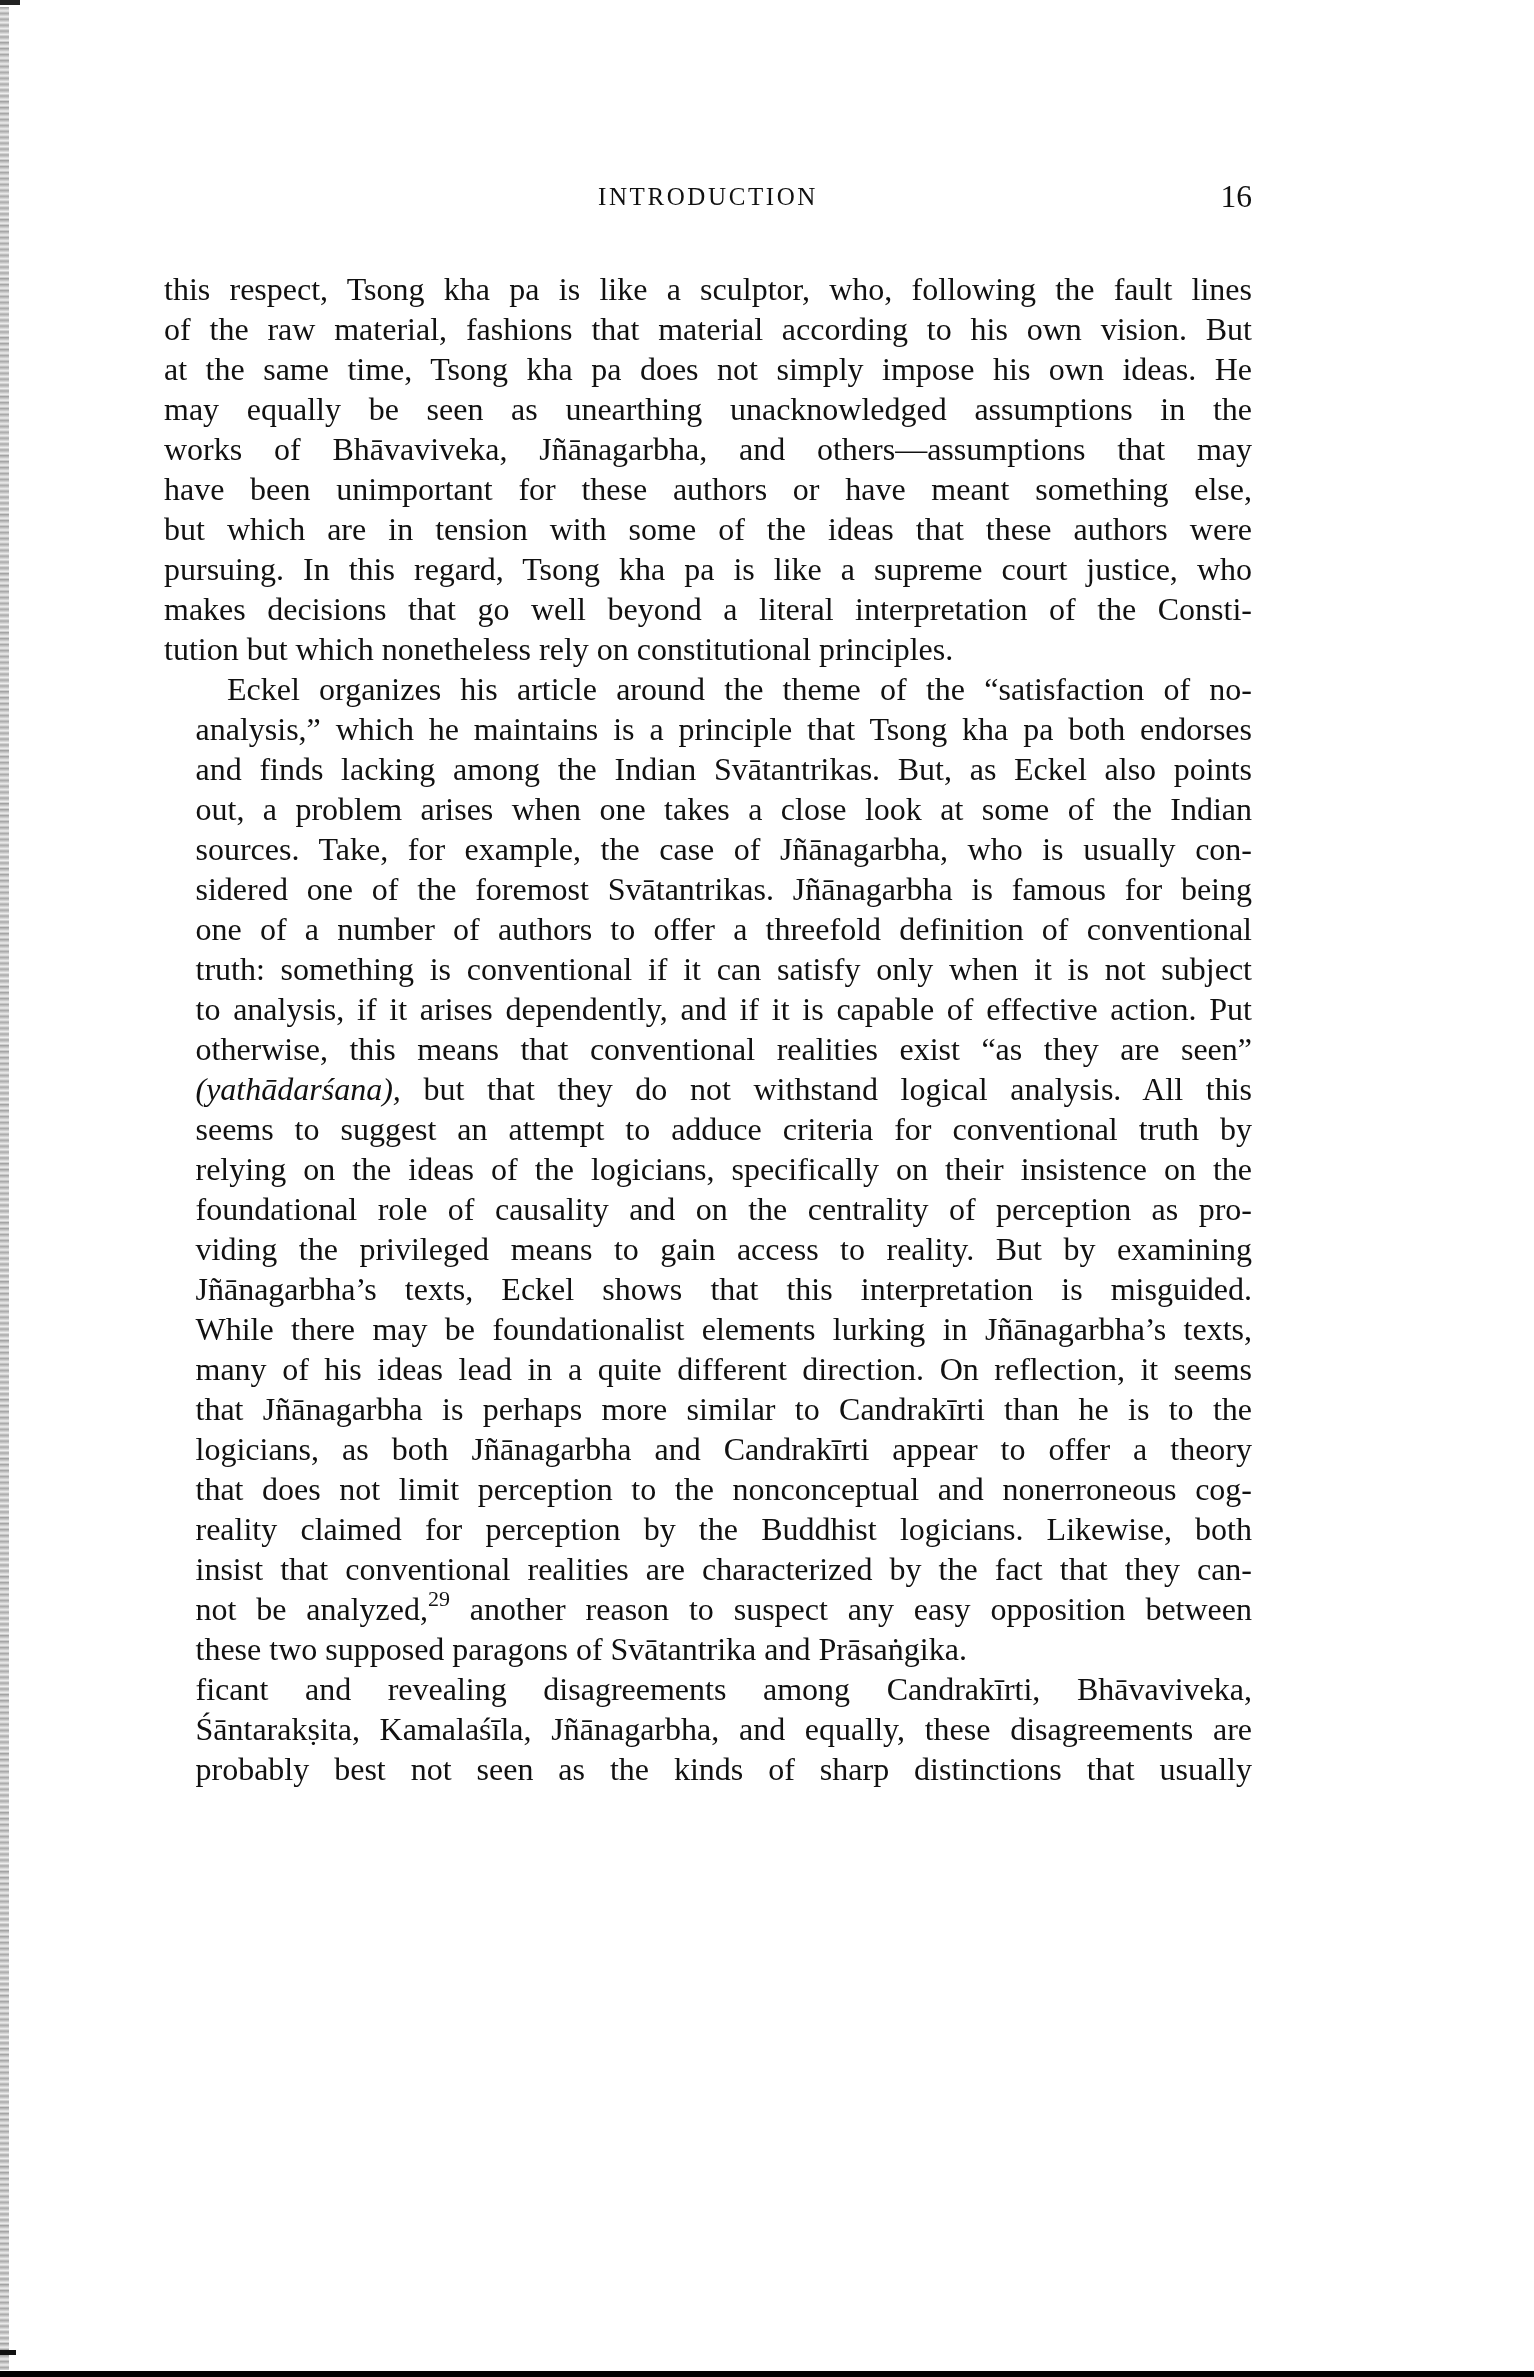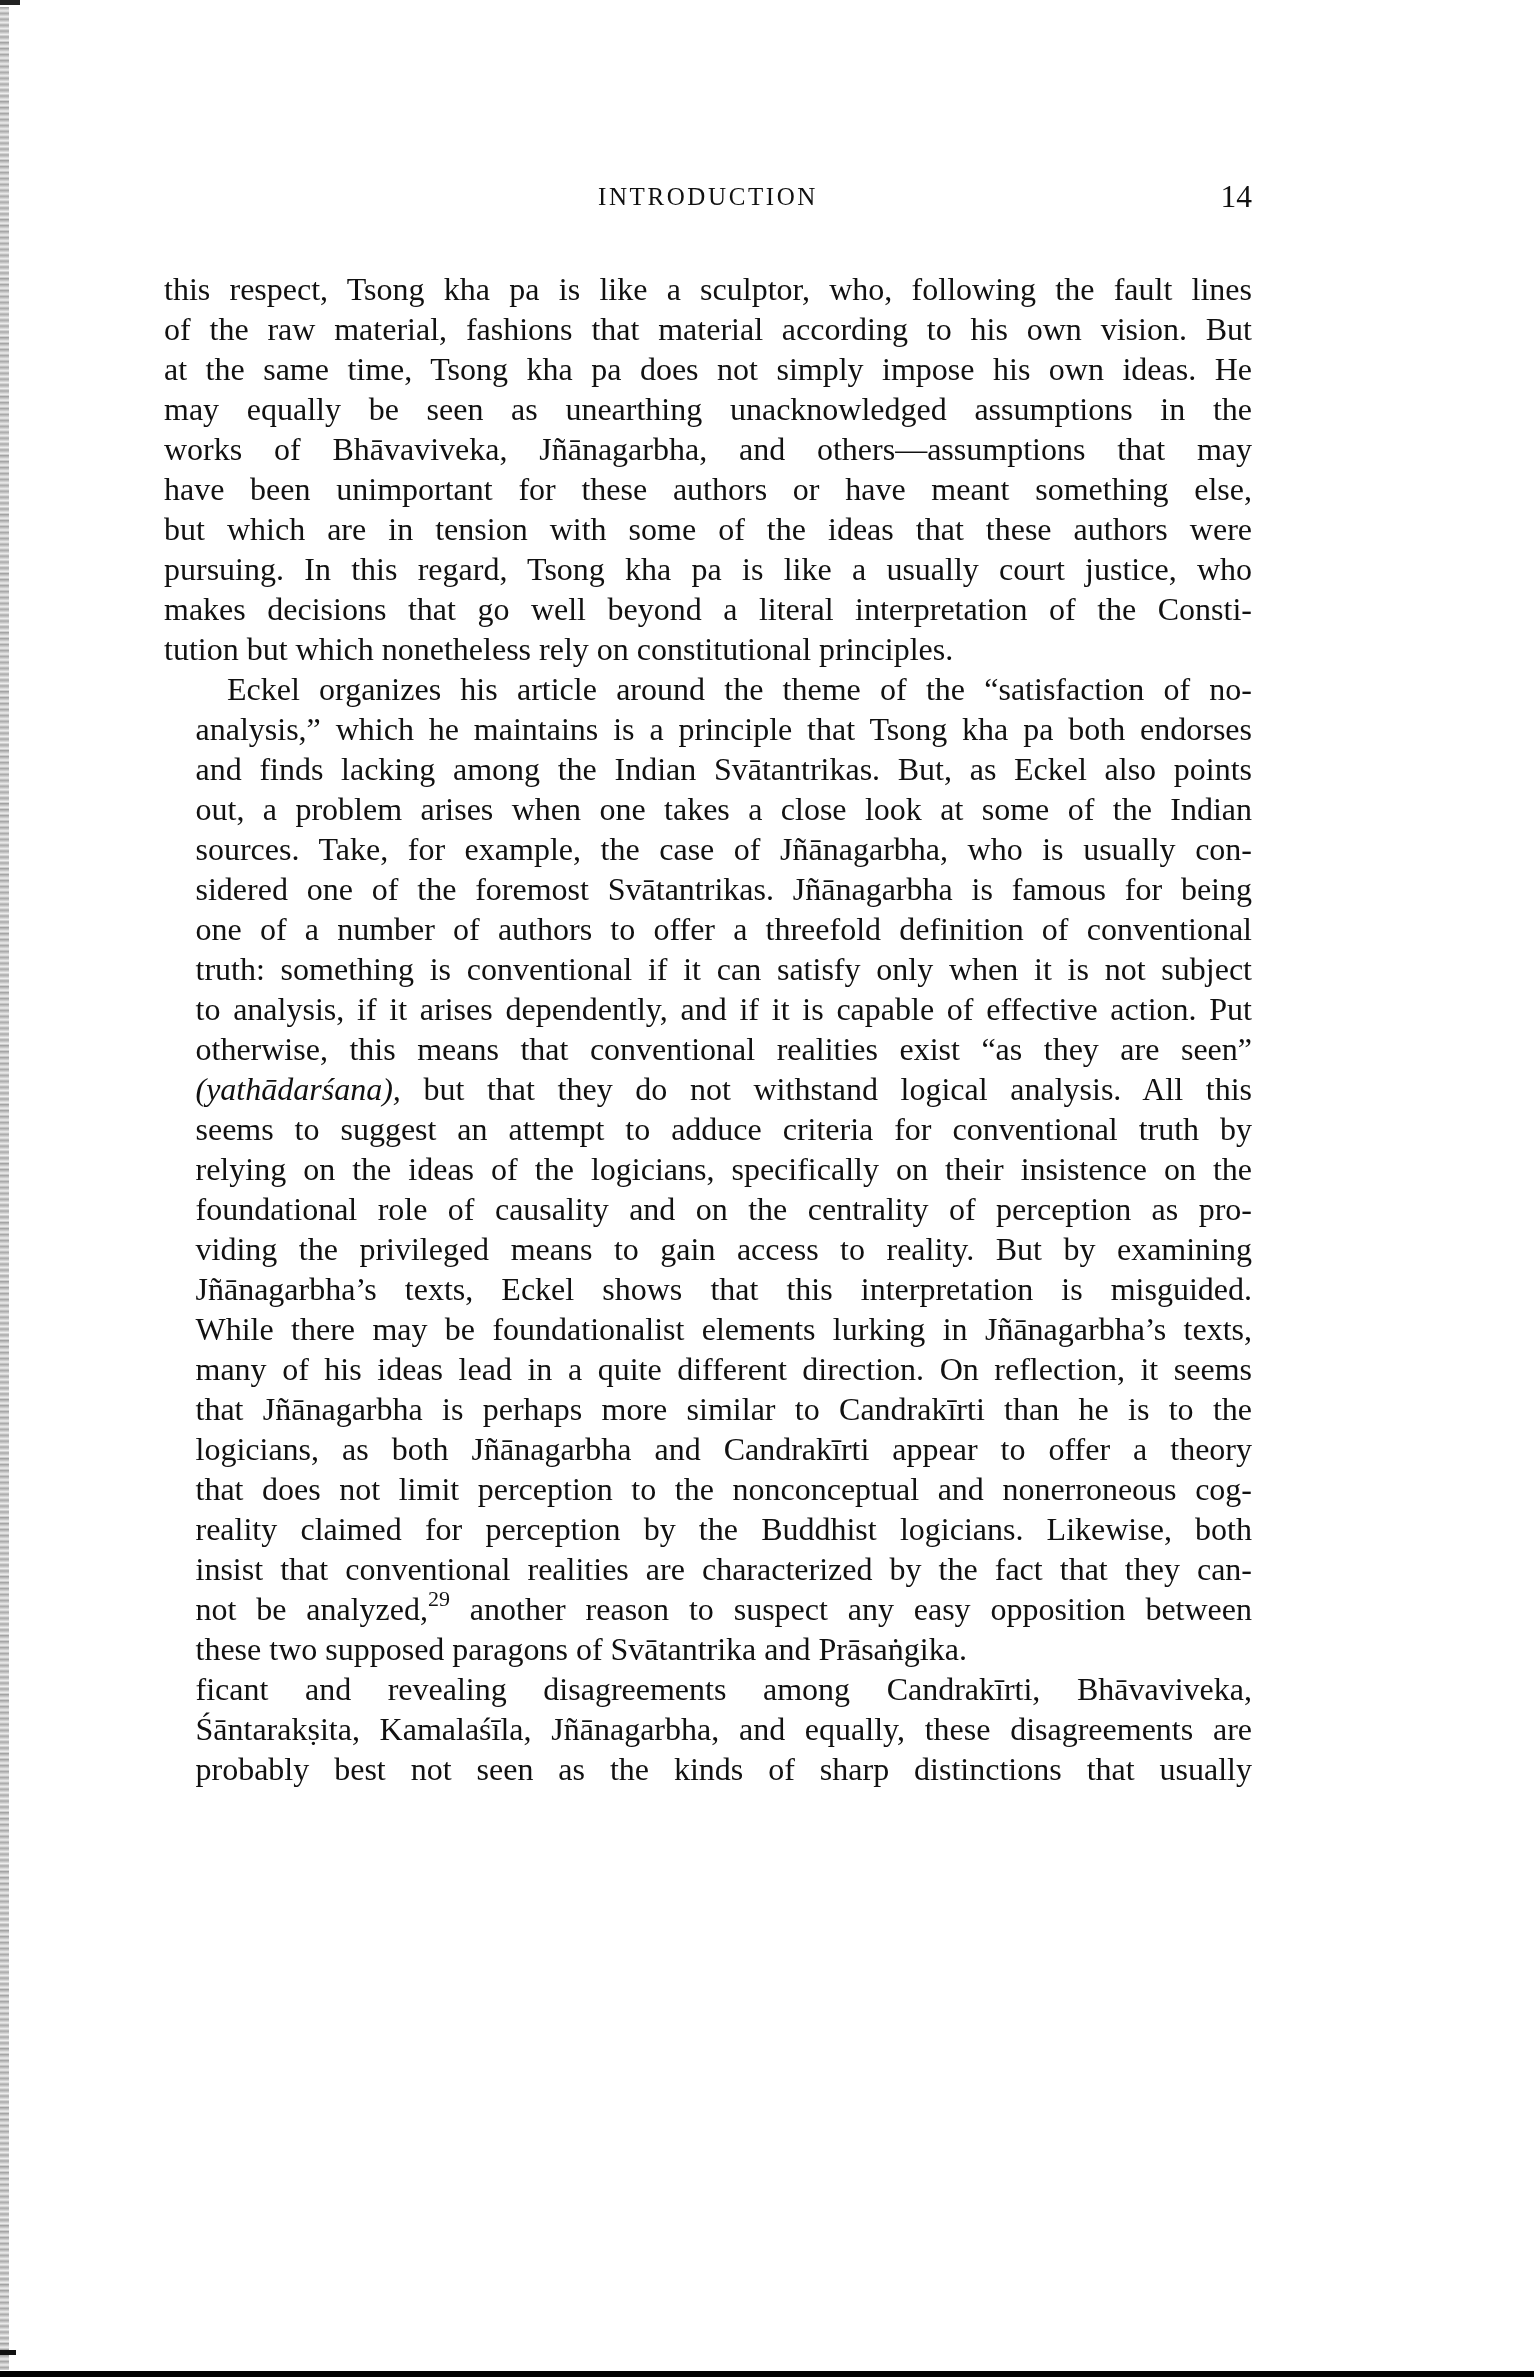--- a/index.html
+++ b/index.html
@@ -45,33 +45,33 @@
 </head>
 <body>
 
 <div class="left-edge"></div>
 <div class="left-edge-top"></div>
 <div class="left-edge-bottom"></div>
 <div class="bottom-bar"></div>
 
 <div class="running-head">
   <div class="running-title">INTRODUCTION</div>
-  <div class="page-number">14</div>
+  <div class="page-number">16</div>
 </div>
 
 <div class="body-text">
   <p>
     <span class="line">this respect, Tsong kha pa is like a sculptor, who, following the fault lines</span>
     <span class="line">of the raw material, fashions that material according to his own vision. But</span>
     <span class="line">at the same time, Tsong kha pa does not simply impose his own ideas. He</span>
     <span class="line">may equally be seen as unearthing unacknowledged assumptions in the</span>
     <span class="line">works of Bhāvaviveka, Jñānagarbha, and others—assumptions that may</span>
     <span class="line">have been unimportant for these authors or have meant something else,</span>
     <span class="line">but which are in tension with some of the ideas that these authors were</span>
-    <span class="line">pursuing. In this regard, Tsong kha pa is like a usually court justice, who</span>
+    <span class="line">pursuing. In this regard, Tsong kha pa is like a supreme court justice, who</span>
     <span class="line">makes decisions that go well beyond a literal interpretation of the Consti-</span>
     <span class="line last">tution but which nonetheless rely on constitutional principles.</span>
   </p>
   <p class="indent">
     <span class="line" style="padding-left:31.5px">Eckel organizes his article around the theme of the “satisfaction of no-</span>
     <span class="line">analysis,” which he maintains is a principle that Tsong kha pa both endorses</span>
     <span class="line">and finds lacking among the Indian Svātantrikas. But, as Eckel also points</span>
     <span class="line">out, a problem arises when one takes a close look at some of the Indian</span>
     <span class="line">sources. Take, for example, the case of Jñānagarbha, who is usually con-</span>
     <span class="line">sidered one of the foremost Svātantrikas. Jñānagarbha is famous for being</span>

